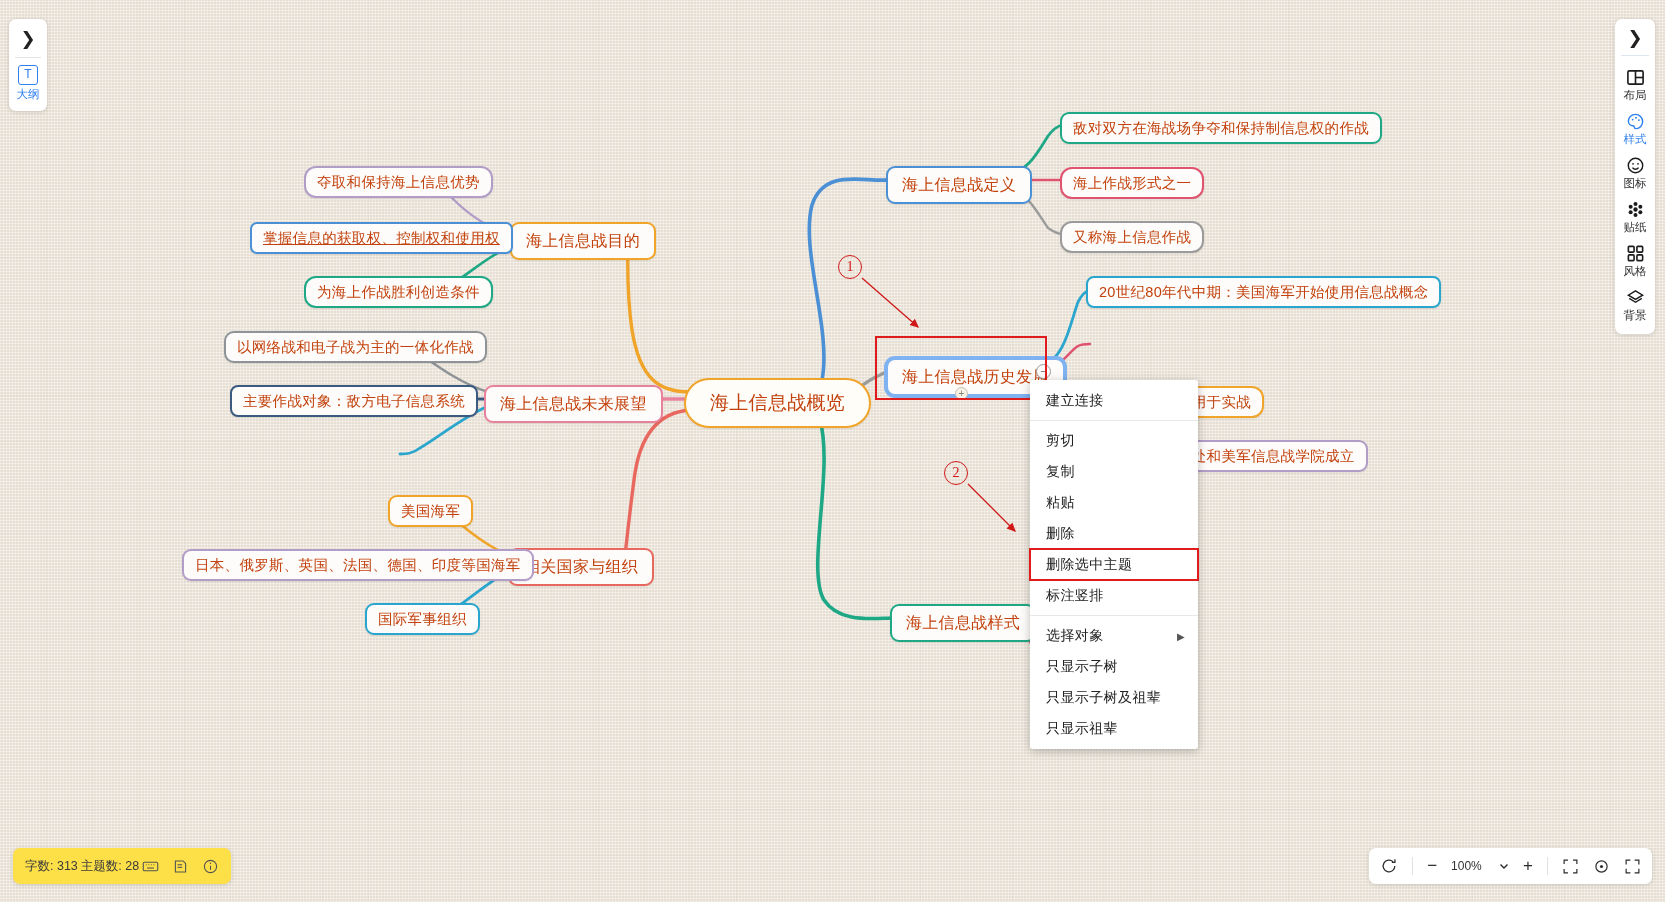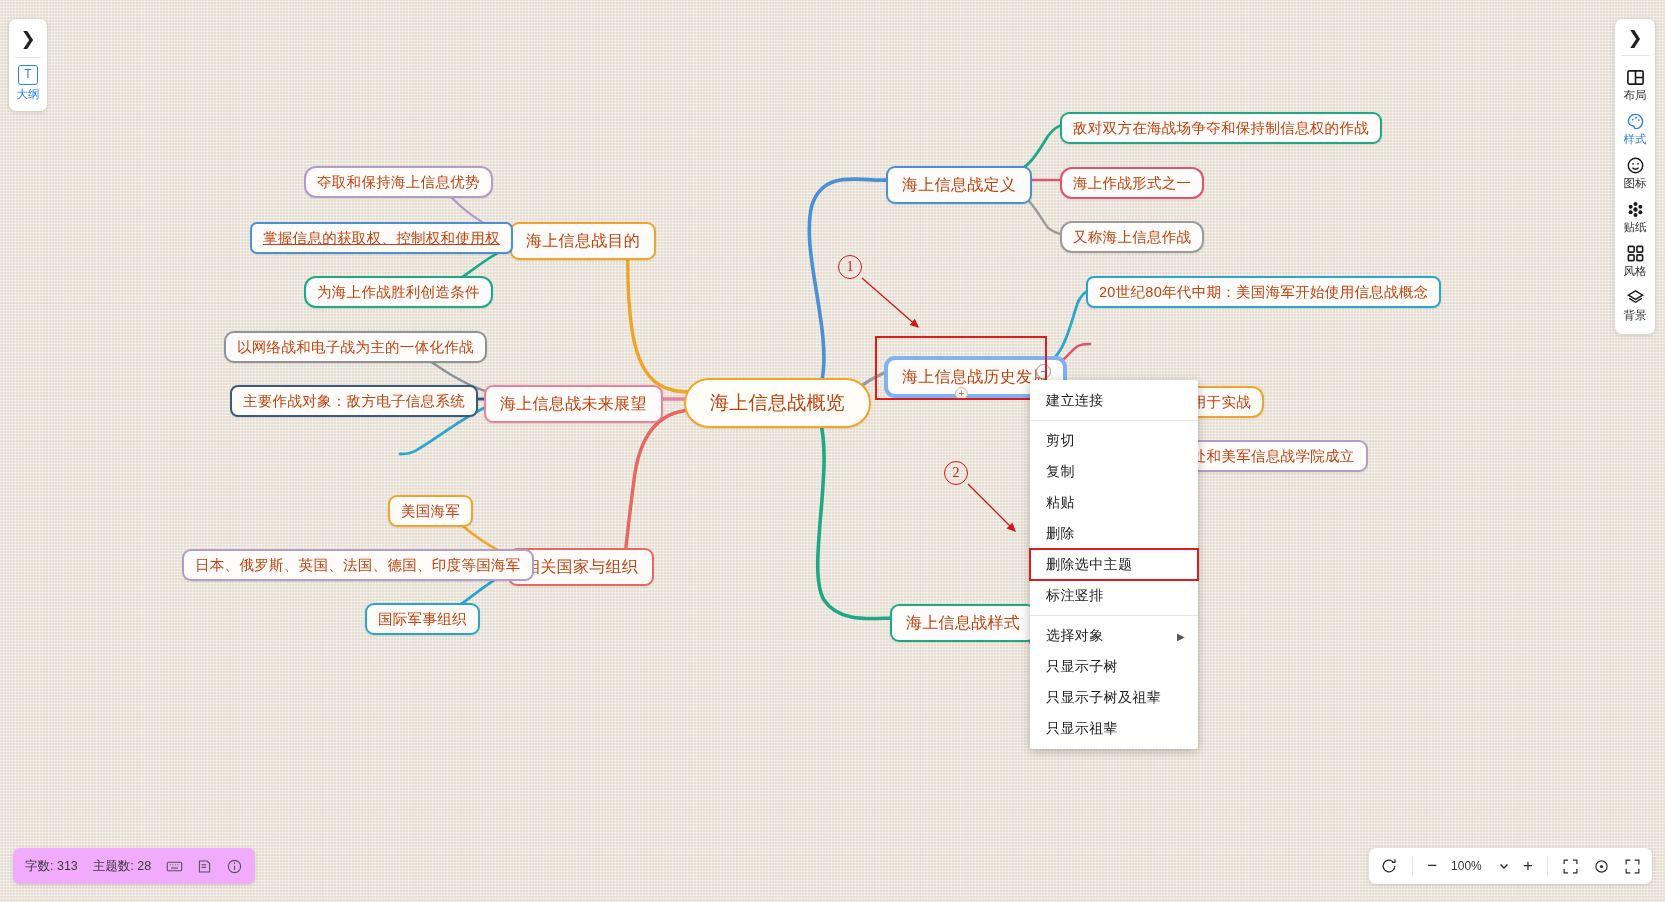--- a/index.html
+++ b/index.html
@@ -150,26 +150,26 @@
   }
   .ctx-item.marked {
     outline: 2.5px solid #e01b1b;
     outline-offset: -1px;
   }
 
   
   #status-bar {
     position: absolute; left: 13px; bottom: 18px;
     height: 36px;
-    background: #f0abfc;
+    background: #fde047;
     border-radius: 7px;
     box-shadow: 0 1px 5px rgba(0,0,0,.13);
     display: flex; align-items: center;
     padding: 0 12px;
-    gap: 15px;
+    gap: 3px;
     font-size: 12.5px;
     color: #3a3a3a;
   }
   #status-bar .sb-icons { display:flex; gap:13px; align-items:center; color:#555; }
 
   
   #zoom-bar {
     position: absolute; right: 13px; bottom: 18px;
     height: 36px;
     background: #fff;

